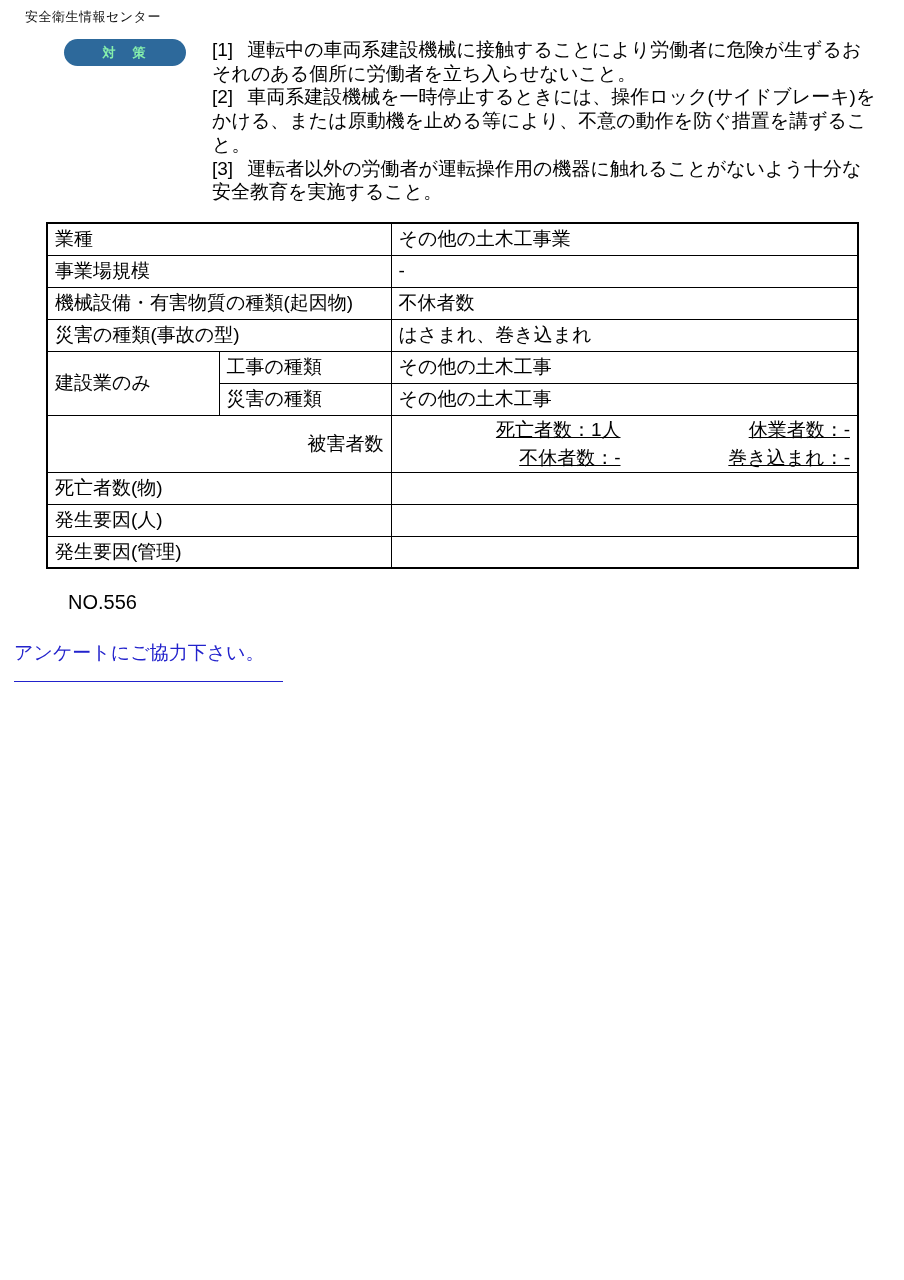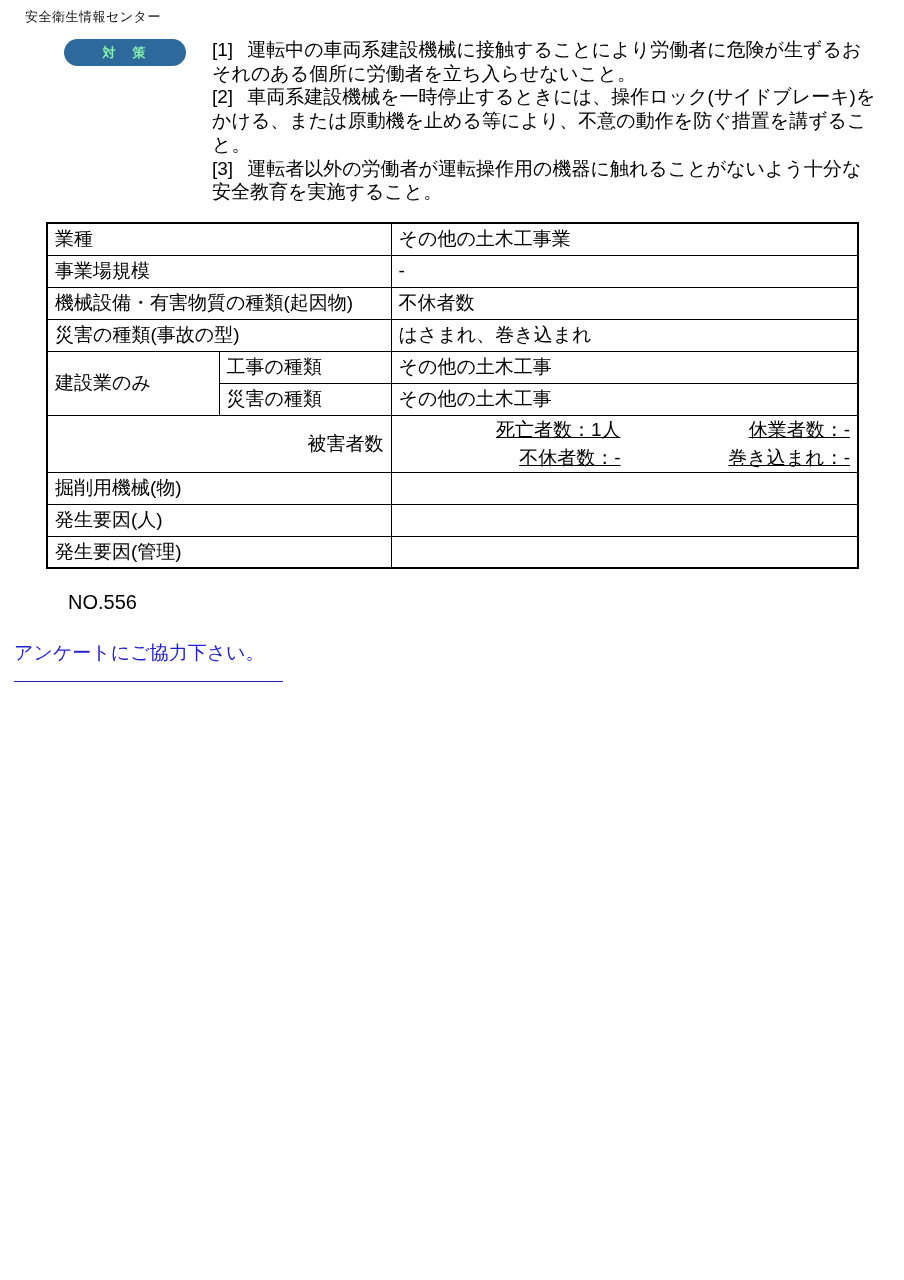--- a/index.html
+++ b/index.html
@@ -161,21 +161,21 @@
         <td class="top-align">
           <div class="stats">
             <span>死亡者数：1人</span>
             <span>休業者数：-</span>
             <span>不休者数：-</span>
             <span>巻き込まれ：-</span>
           </div>
         </td>
       </tr>
       <tr class="row-std">
-        <td colspan="2">掘削用機械(物)</td>
+        <td colspan="2">死亡者数(物)</td>
         <td></td>
       </tr>
       <tr class="row-std">
         <td colspan="2">発生要因(人)</td>
         <td></td>
       </tr>
       <tr class="row-std">
         <td colspan="2">発生要因(管理)</td>
         <td></td>
       </tr>

